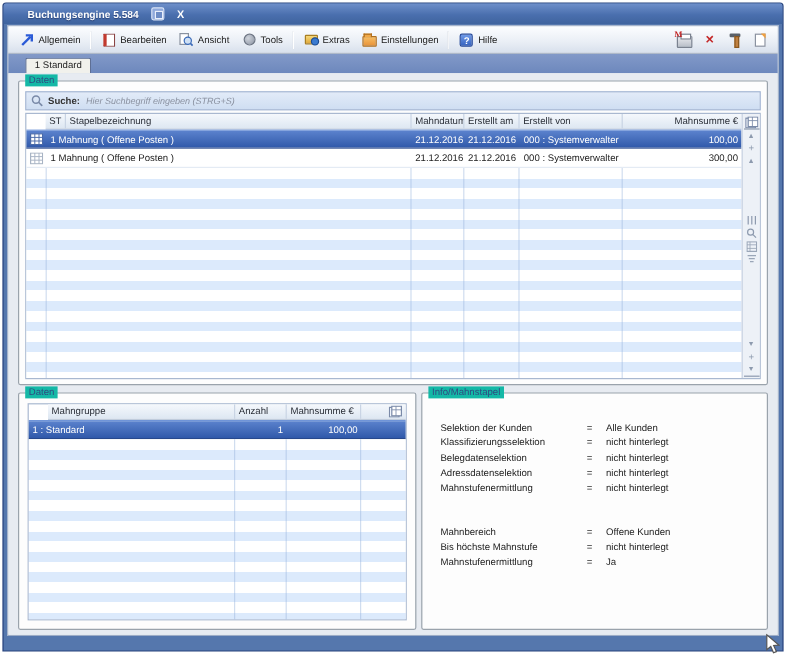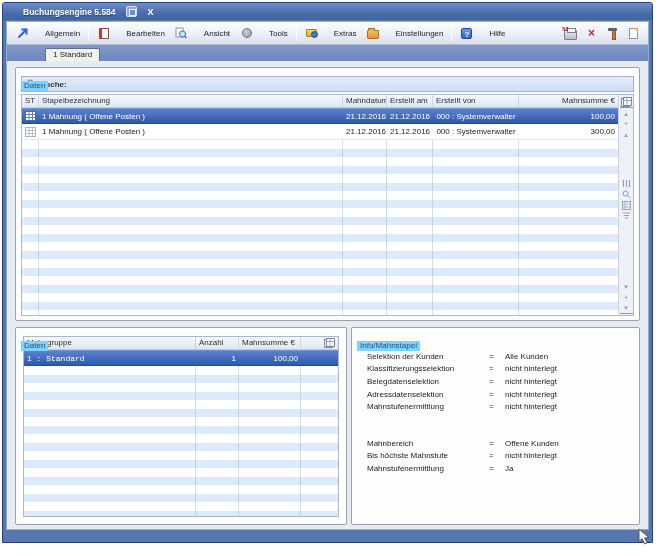--- a/index.html
+++ b/index.html
@@ -22,21 +22,21 @@
     border:1px solid #e8eefb; background:#6d8cc6; }
   .win-close { color:#fff; font-weight:bold; font-size:9px; padding:0 3px; cursor:default; }
 
   
   .chrome-body { position:absolute; left:3px; right:3px; top:18px; bottom:12px;
     background:#e7ebf1; border:1px solid #9dacc6; display:flex; flex-direction:column; }
 
   
   .toolbar { height:23px; display:flex; align-items:center; padding:0 4px;
     background:linear-gradient(#fcfdff,#e9eef5 60%,#d8e0ec); border-bottom:1px solid #aeb9c9; }
-  .tbtn { display:flex; align-items:center; gap:16px; padding:2px 5px; border-radius:2px;
+  .tbtn { display:flex; align-items:center; gap:3px; padding:2px 5px; border-radius:2px;
     cursor:default; }
   .tbtn span.lbl { font-size:8px; color:#222; }
   .tsep { width:1px; height:15px; background:#b3bdcd; border-right:1px solid #fff; margin:0 3px; }
   .tspacer { flex:1; }
   .ticon { width:15px; height:14px; margin:0 3px; position:relative; display:flex;
     align-items:center; justify-content:center; cursor:default; }
 
   .ic { width:13px; height:13px; display:inline-flex; align-items:center; justify-content:center; }
 
   
@@ -67,52 +67,52 @@
   .ic-hammer::before { content:""; position:absolute; left:1px; top:1px; width:9px; height:3px;
     background:#5a6068; border-radius:1px; }
   .ic-hammer::after { content:""; position:absolute; left:4.5px; top:3px; width:2.5px; height:8px;
     background:#c08040; border:1px solid #8a5820; }
   .ic-page { width:9px; height:11px; background:#fff; border:1px solid #8a92a0; position:relative; }
   .ic-page::after { content:""; position:absolute; right:-1px; top:-1px; width:0; height:0;
     border-left:4px solid transparent; border-top:4px solid #f0a040; }
 
   
   .tabstrip { height:16px; background:linear-gradient(#8299c8,#6d88bd); display:flex;
-    align-items:flex-end; padding-left:38px; }
+    align-items:flex-end; padding-left:14px; }
   .tab { background:linear-gradient(#fdfdfc,#ececе8); background:#f1f1ec;
     border:1px solid #5e6f95; border-bottom:none; border-radius:2px 2px 0 0;
     font-size:8px; color:#222; padding:1px 7px 2px; cursor:default; }
 
   
   .mainpanel { flex:1; background:#e7ebf1; padding:0 8px; display:flex; flex-direction:column; }
 
   .groupbox { position:relative; border:1px solid #9aa3ac; border-radius:2px; background:#fdfdfd; }
-  .gb-label { position:absolute; top:-6px; left:5px; background:#7dd3fc; padding:0 3px;
-    font-size:8px; color:#2f4a80; line-height:10px;margin-top:19px; }
+  .gb-label { position:absolute; top:-6px; left:5px; background:#14b8a6; padding:0 3px;
+    font-size:8px; color:#2f4a80; line-height:10px; }
 
   #gb-main { margin-top:6px; height:254px; padding:8px 5px 4px; display:flex;
     flex-direction:column; }
 
   
   .searchrow { height:16px; background:linear-gradient(#e2ebf8,#cfdef2); border:1px solid #9fb2d2;
     display:flex; align-items:center; padding-left:4px; }
   .searchrow .mag { margin-right:4px; display:flex; }
   .searchrow .s-label { font-weight:bold; color:#333; margin-right:5px; }
   .searchrow input { flex:1; border:none; background:transparent; outline:none;
     font-family:"Liberation Sans", sans-serif; font-size:7.5px; font-style:italic; color:#444; }
   .searchrow input::placeholder { color:#8a91a0; font-style:italic; }
   .countbox { width:148px; align-self:stretch; margin:1px; background:#dbe5f4;
     border:1px solid #a9bcd8; color:#5a6372; font-size:7.5px; display:flex; align-items:center;
     justify-content:flex-end; padding-right:4px; }
 
   
   .tablewrap { margin-top:2px; flex:1; display:flex; border:1px solid #a9b8d0; background:#fff; }
   .tbl-main { flex:1; display:flex; flex-direction:column; min-width:0; }
   .hrow { height:13px; display:flex; background:linear-gradient(#f5f8fc,#dde7f2);
-    border-bottom:1px solid #c0ccdc; color:#2a2f38; }
+    border-bottom:1px solid #c0ccdc; color:#2a2f38;margin-left:16px; }
   .hcell { padding:1px 3px 0; border-right:1px solid #c9d4e4; overflow:hidden;
     white-space:nowrap; cursor:default; }
   .drow { height:16px; display:flex; align-items:center; }
   .drow .cell { padding:0 3px; overflow:hidden; white-space:nowrap; height:100%;
     display:flex; align-items:center; }
   .drow.selected { background:linear-gradient(#5b82cd,#3059aa); color:#fff;
     border-top:1px solid #6f94d8; border-bottom:1px solid #27488c; }
   .drow.normal { background:#fff; border-bottom:1px solid #e4ebf4; }
   .c-st { width:17px; justify-content:center; }
   .c-name { flex:1; }
@@ -142,21 +142,21 @@
   #gb-group { width:332px; padding:8px 7px 7px; display:flex; flex-direction:column; }
   #gb-info { flex:1; padding:22px 6px 6px 15px; }
 
   .g-tablewrap { flex:1; display:flex; flex-direction:column; border:1px solid #a9b8d0;
     background:#fff; }
   .g-name { flex:1; }
   .g-anzahl { width:43px; }
   .g-sum { width:62px; }
   .g-icon { width:37px; border-right:none; display:flex; justify-content:flex-end; padding-right:3px; }
   .g-cell-r { justify-content:flex-end; text-align:right; }
-  .g-indent { padding-left:18px;font-family:Liberation Mono, monospace; }
+  .g-indent { padding-left:18px; }
 
   
   .info-row { display:flex; align-items:center; height:12.6px; }
   .info-label { width:122px; color:#222; }
   .info-eq { width:16px; text-align:left; color:#333; }
   .info-gap { height:24px; }
 
   
   #cursor { position:absolute; left:638px; top:528px; z-index:99; }
 </style>
@@ -253,20 +253,21 @@
         <div class="gb-label">Daten</div>
 
         <div class="searchrow">
           <span class="mag">
             <svg width="10" height="10" viewBox="0 0 10 10">
                 <circle cx="4" cy="4" r="3" fill="none" stroke="#7a8aa8" stroke-width="1.2"></circle>
                 <line x1="6.2" y1="6.2" x2="9.2" y2="9.2" stroke="#7a8aa8" stroke-width="1.4"></line>
               </svg>
           </span>
           <span class="s-label">Suche:</span>
+          <input type="text" placeholder="Hier Suchbegriff eingeben (STRG+S)" style="">
         </div>
 
         <div class="tablewrap">
           <div class="tbl-main">
             <div class="hrow">
               <div class="hcell c-st" style="width:17px;">ST</div>
               <div class="hcell c-name">Stapelbezeichnung</div>
               <div class="hcell" style="width:44px;">Mahndatum</div>
               <div class="hcell" style="width:46px;">Erstellt am</div>
               <div class="hcell" style="width:86px;">Erstellt von</div>

